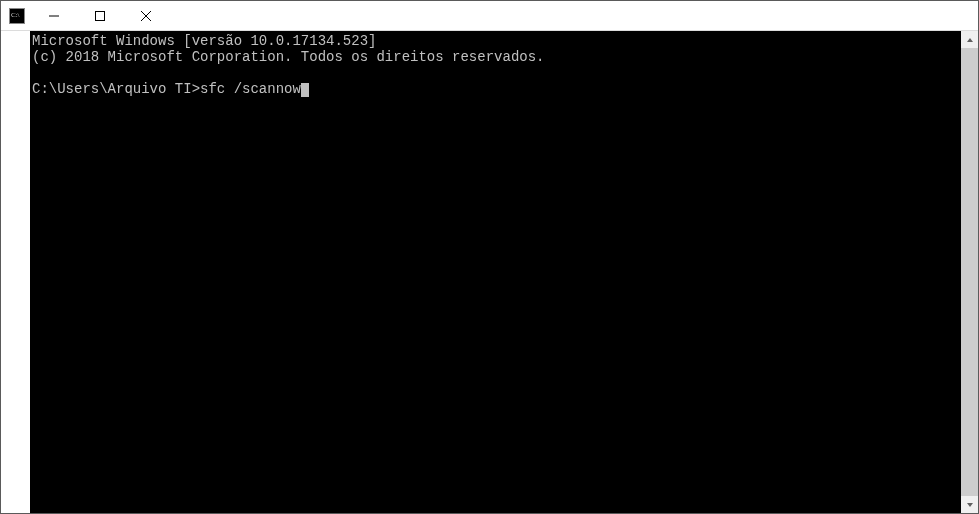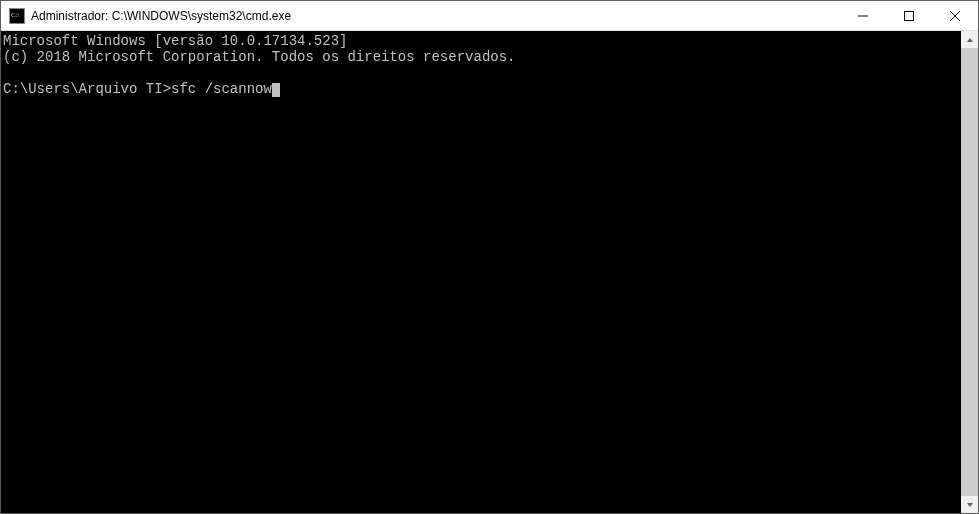--- a/index.html
+++ b/index.html
@@ -56,20 +56,21 @@
       background: transparent;
       border: none;
       cursor: pointer;
     }
     .win-btn svg { width: 10px; height: 10px; }
     .content-area {
       flex: 1;
       display: flex;
       background: #3b82f6;
       overflow: hidden;
+      margin-left: 29px;
     }
     .terminal {
       flex: 1;
       background: #000;
       color: #c0c0c0;
       font-family: Consolas, "Courier New", monospace;
       font-size: 14px;
       line-height: 16px;
       padding: 2px 0 0 2px;
       white-space: pre;
@@ -121,21 +122,20 @@
 
 <div class="window">
   <div class="titlebar">
     <span class="titlebar-icon">
       <svg viewBox="0 0 16 16">
         <rect x="0" y="0" width="16" height="16" fill="#000"></rect>
         <rect x="0.5" y="0.5" width="15" height="15" fill="none" stroke="#888" stroke-width="1"></rect>
         <text x="2" y="9" font-size="7" fill="#ccc" font-family="Consolas">C:\</text>
       </svg>
     </span>
-    <span class="titlebar-title">Administrador: C:\WINDOWS\system32\cmd.exe</span>
     <div class="window-controls">
       <button class="win-btn">
         <svg viewBox="0 0 10 10">
             <line x1="0" y1="5" x2="10" y2="5" stroke="#000" stroke-width="1"></line>
           </svg>
       </button>
       <button class="win-btn">
         <svg viewBox="0 0 10 10">
             <rect x="0.5" y="0.5" width="9" height="9" fill="none" stroke="#000" stroke-width="1"></rect>
           </svg>

